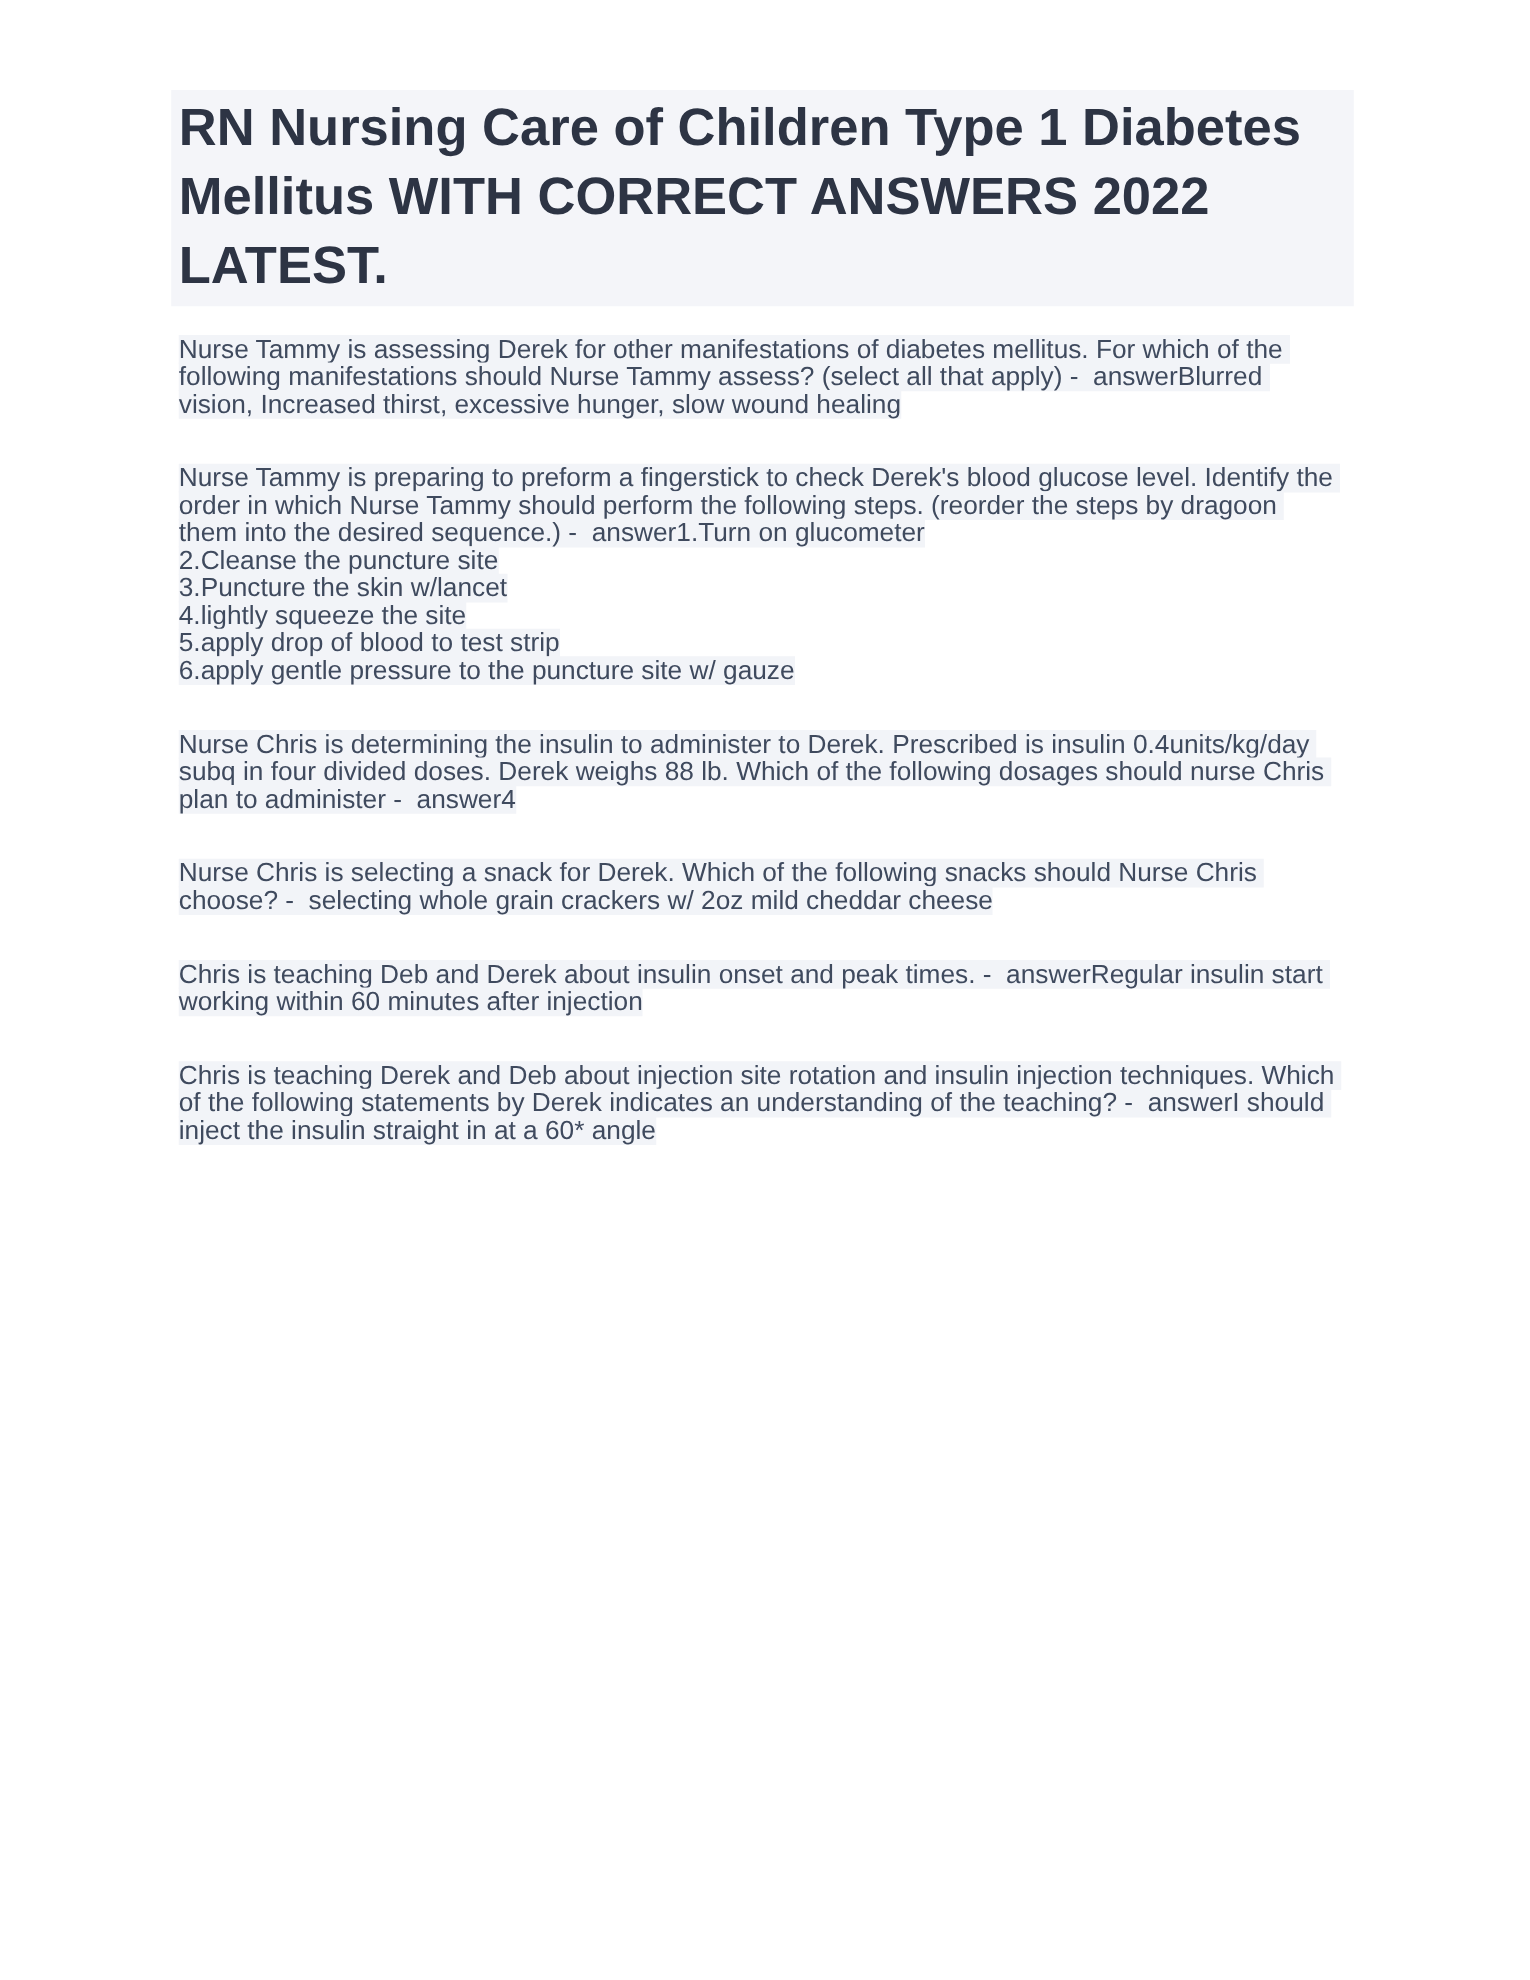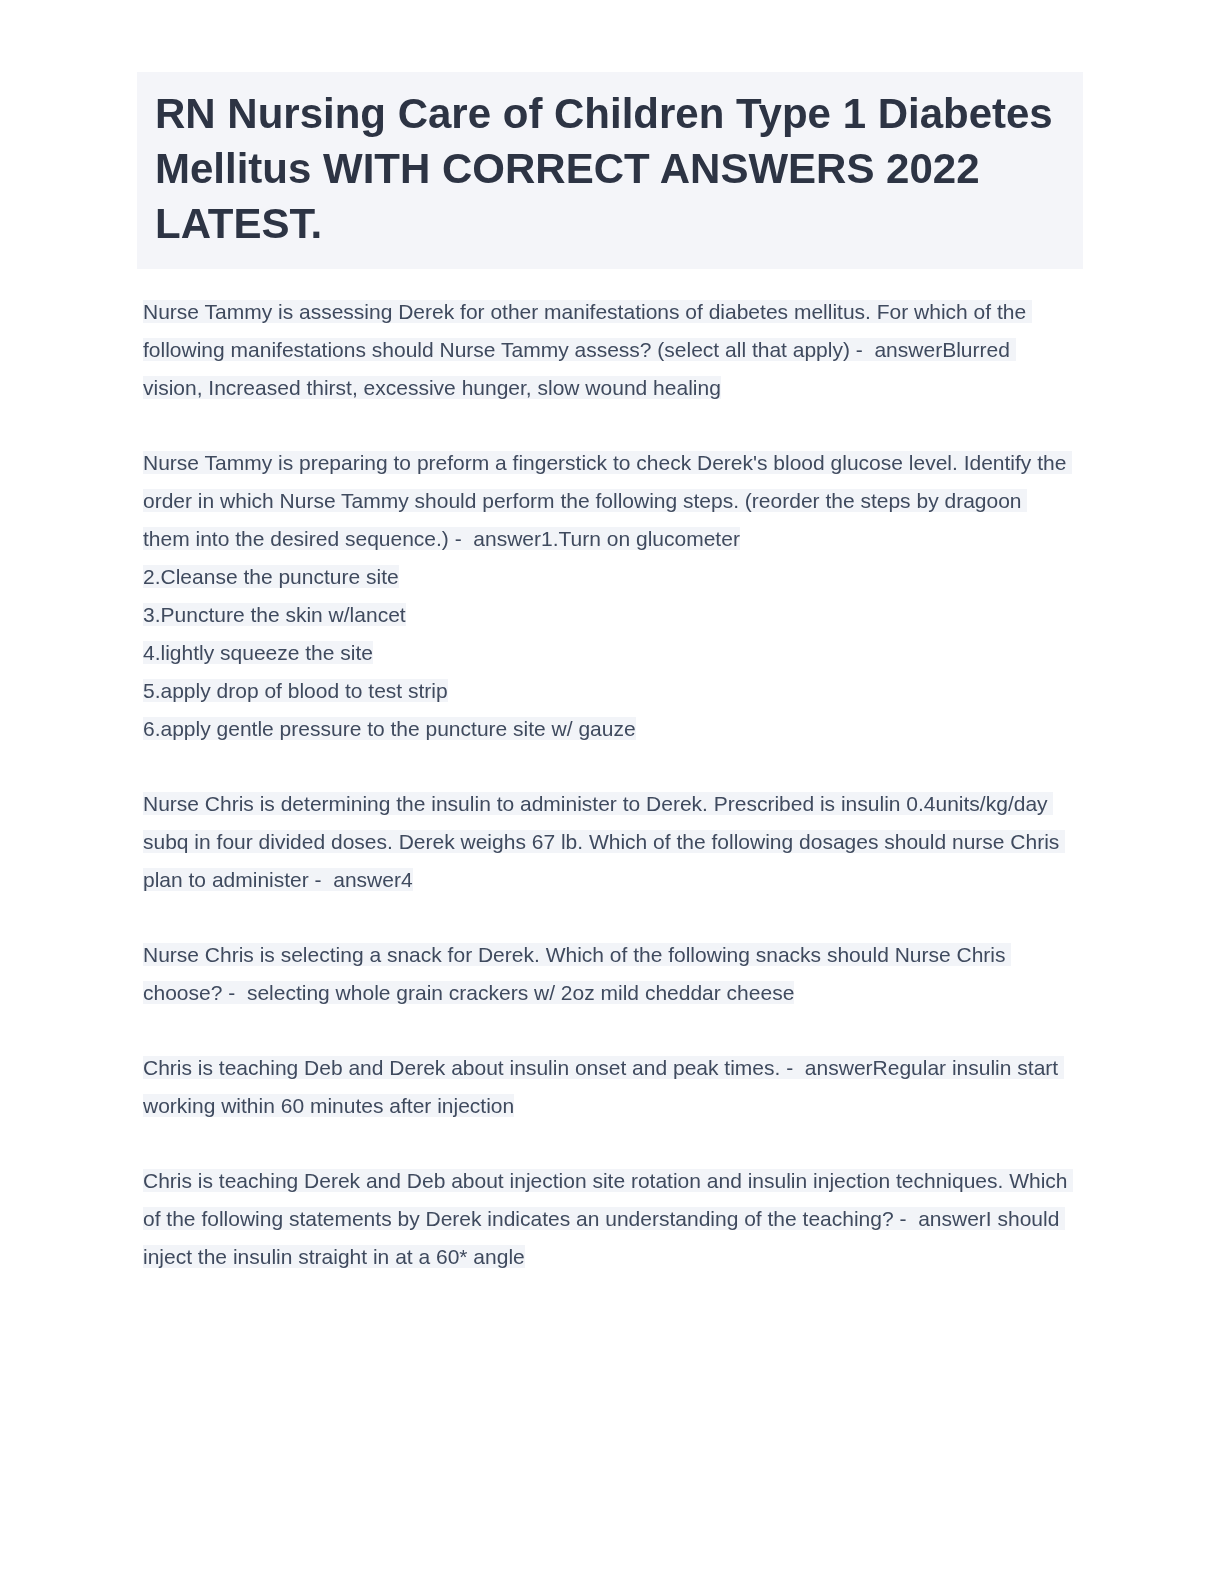--- a/index.html
+++ b/index.html
@@ -16,34 +16,34 @@
     padding-top: 72px;
   }
   .title-block {
     margin-left: 137px;
     width: 946px;
     box-sizing: border-box;
     background: var(--title-bg, #f4f5f9);
     padding: 2px 8px 6px 6px;
   }
   .title-block h1 {
-    margin: 12px;
+    margin: 0;
     font-size: 42px;
     line-height: 55px;
     font-weight: bold;
     color: var(--title-text, #2d3444);
   }
   .content {
     margin: 24px 0 0 143px;
     width: 940px;
   }
   .content p {
     margin: 0 12px 37px 0;
     font-size: 21px;
-    line-height: 38px;
+    line-height: 22px;
     color: var(--body-text, #3f4a5e);
   }
   .hl {
     background: var(--hl-bg, #f2f4f8);
     white-space: pre-wrap;
   }
 </style>
 </head>
 <body>
 
@@ -54,19 +54,19 @@
   </div>
 
   <div class="content">
     <p><span class="hl">Nurse Tammy is assessing Derek for other manifestations of diabetes mellitus. For which of the following manifestations should Nurse Tammy assess? (select all that apply) -  answerBlurred vision, Increased thirst, excessive hunger, slow wound healing</span></p>
     <p><span class="hl">Nurse Tammy is preparing to preform a fingerstick to check Derek's blood glucose level. Identify the order in which Nurse Tammy should perform the following steps. (reorder the steps by dragoon them into the desired sequence.) -  answer1.Turn on glucometer
 2.Cleanse the puncture site
 3.Puncture the skin w/lancet
 4.lightly squeeze the site
 5.apply drop of blood to test strip
 6.apply gentle pressure to the puncture site w/ gauze</span></p>
-    <p><span class="hl">Nurse Chris is determining the insulin to administer to Derek. Prescribed is insulin 0.4units/kg/day subq in four divided doses. Derek weighs 67 lb. Which of the following dosages should nurse Chris plan to administer -  answer4</span></p>
+    <p><span class="hl">Nurse Chris is determining the insulin to administer to Derek. Prescribed is insulin 0.4units/kg/day subq in four divided doses. Derek weighs 88 lb. Which of the following dosages should nurse Chris plan to administer -  answer4</span></p>
     <p><span class="hl">Nurse Chris is selecting a snack for Derek. Which of the following snacks should Nurse Chris choose? -  selecting whole grain crackers w/ 2oz mild cheddar cheese</span></p>
     <p><span class="hl">Chris is teaching Deb and Derek about insulin onset and peak times. -  answerRegular insulin start working within 60 minutes after injection</span></p>
     <p><span class="hl">Chris is teaching Derek and Deb about injection site rotation and insulin injection techniques. Which of the following statements by Derek indicates an understanding of the teaching? -  answerI should inject the insulin straight in at a 60* angle</span></p>
   </div>
 
 </div>
 
 </body></html>

